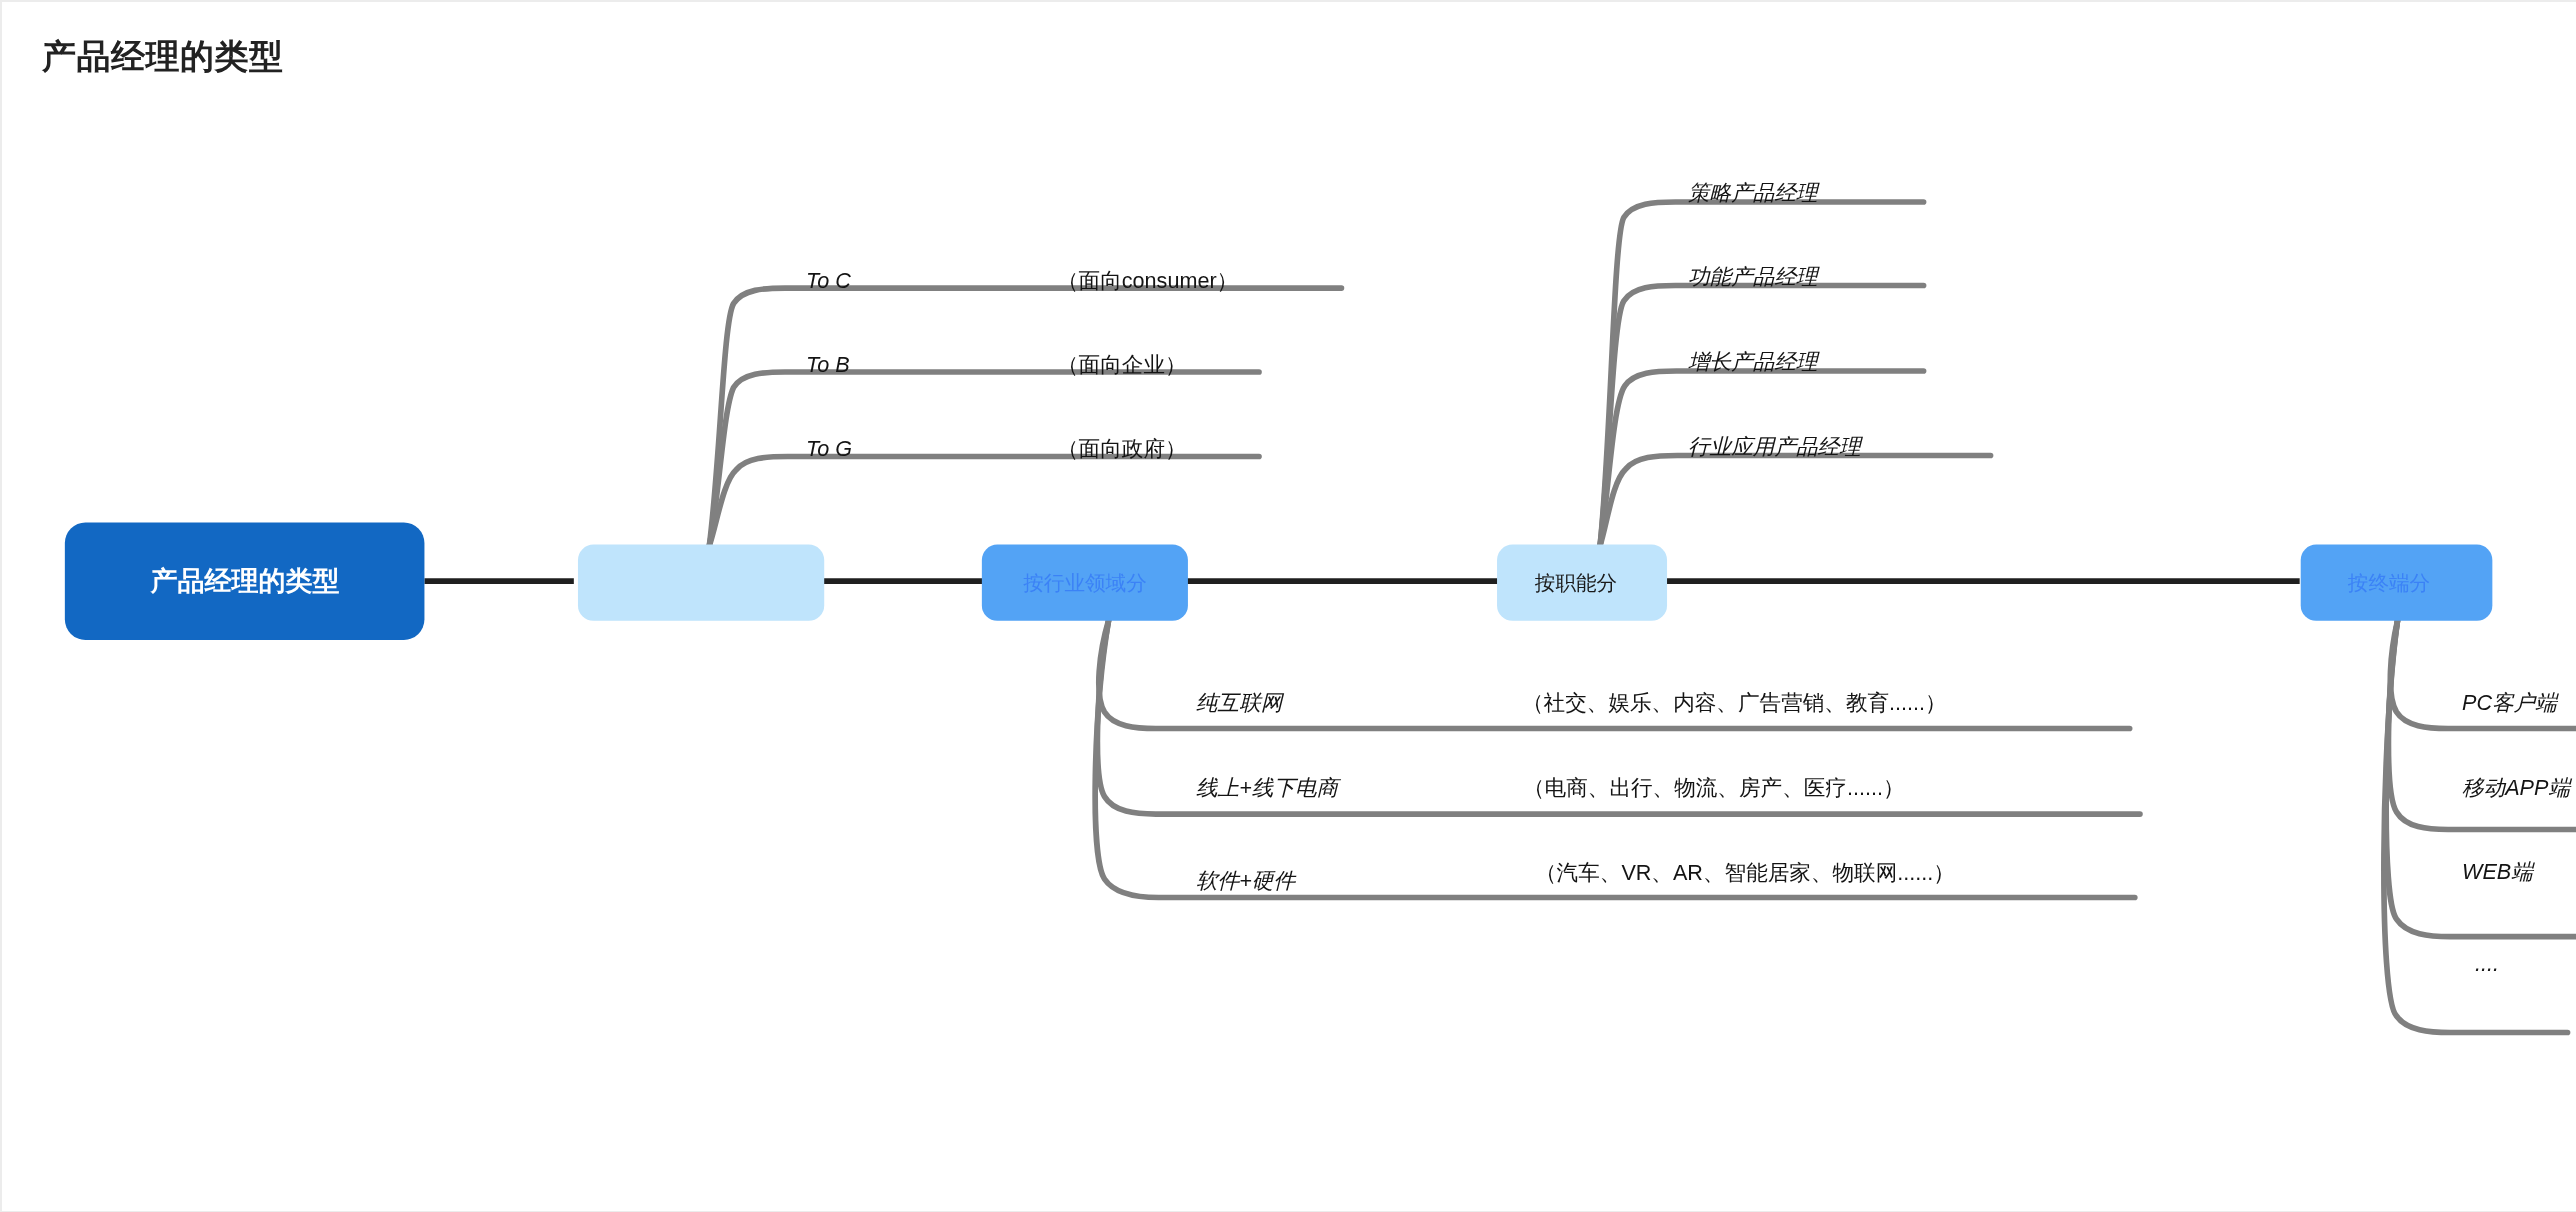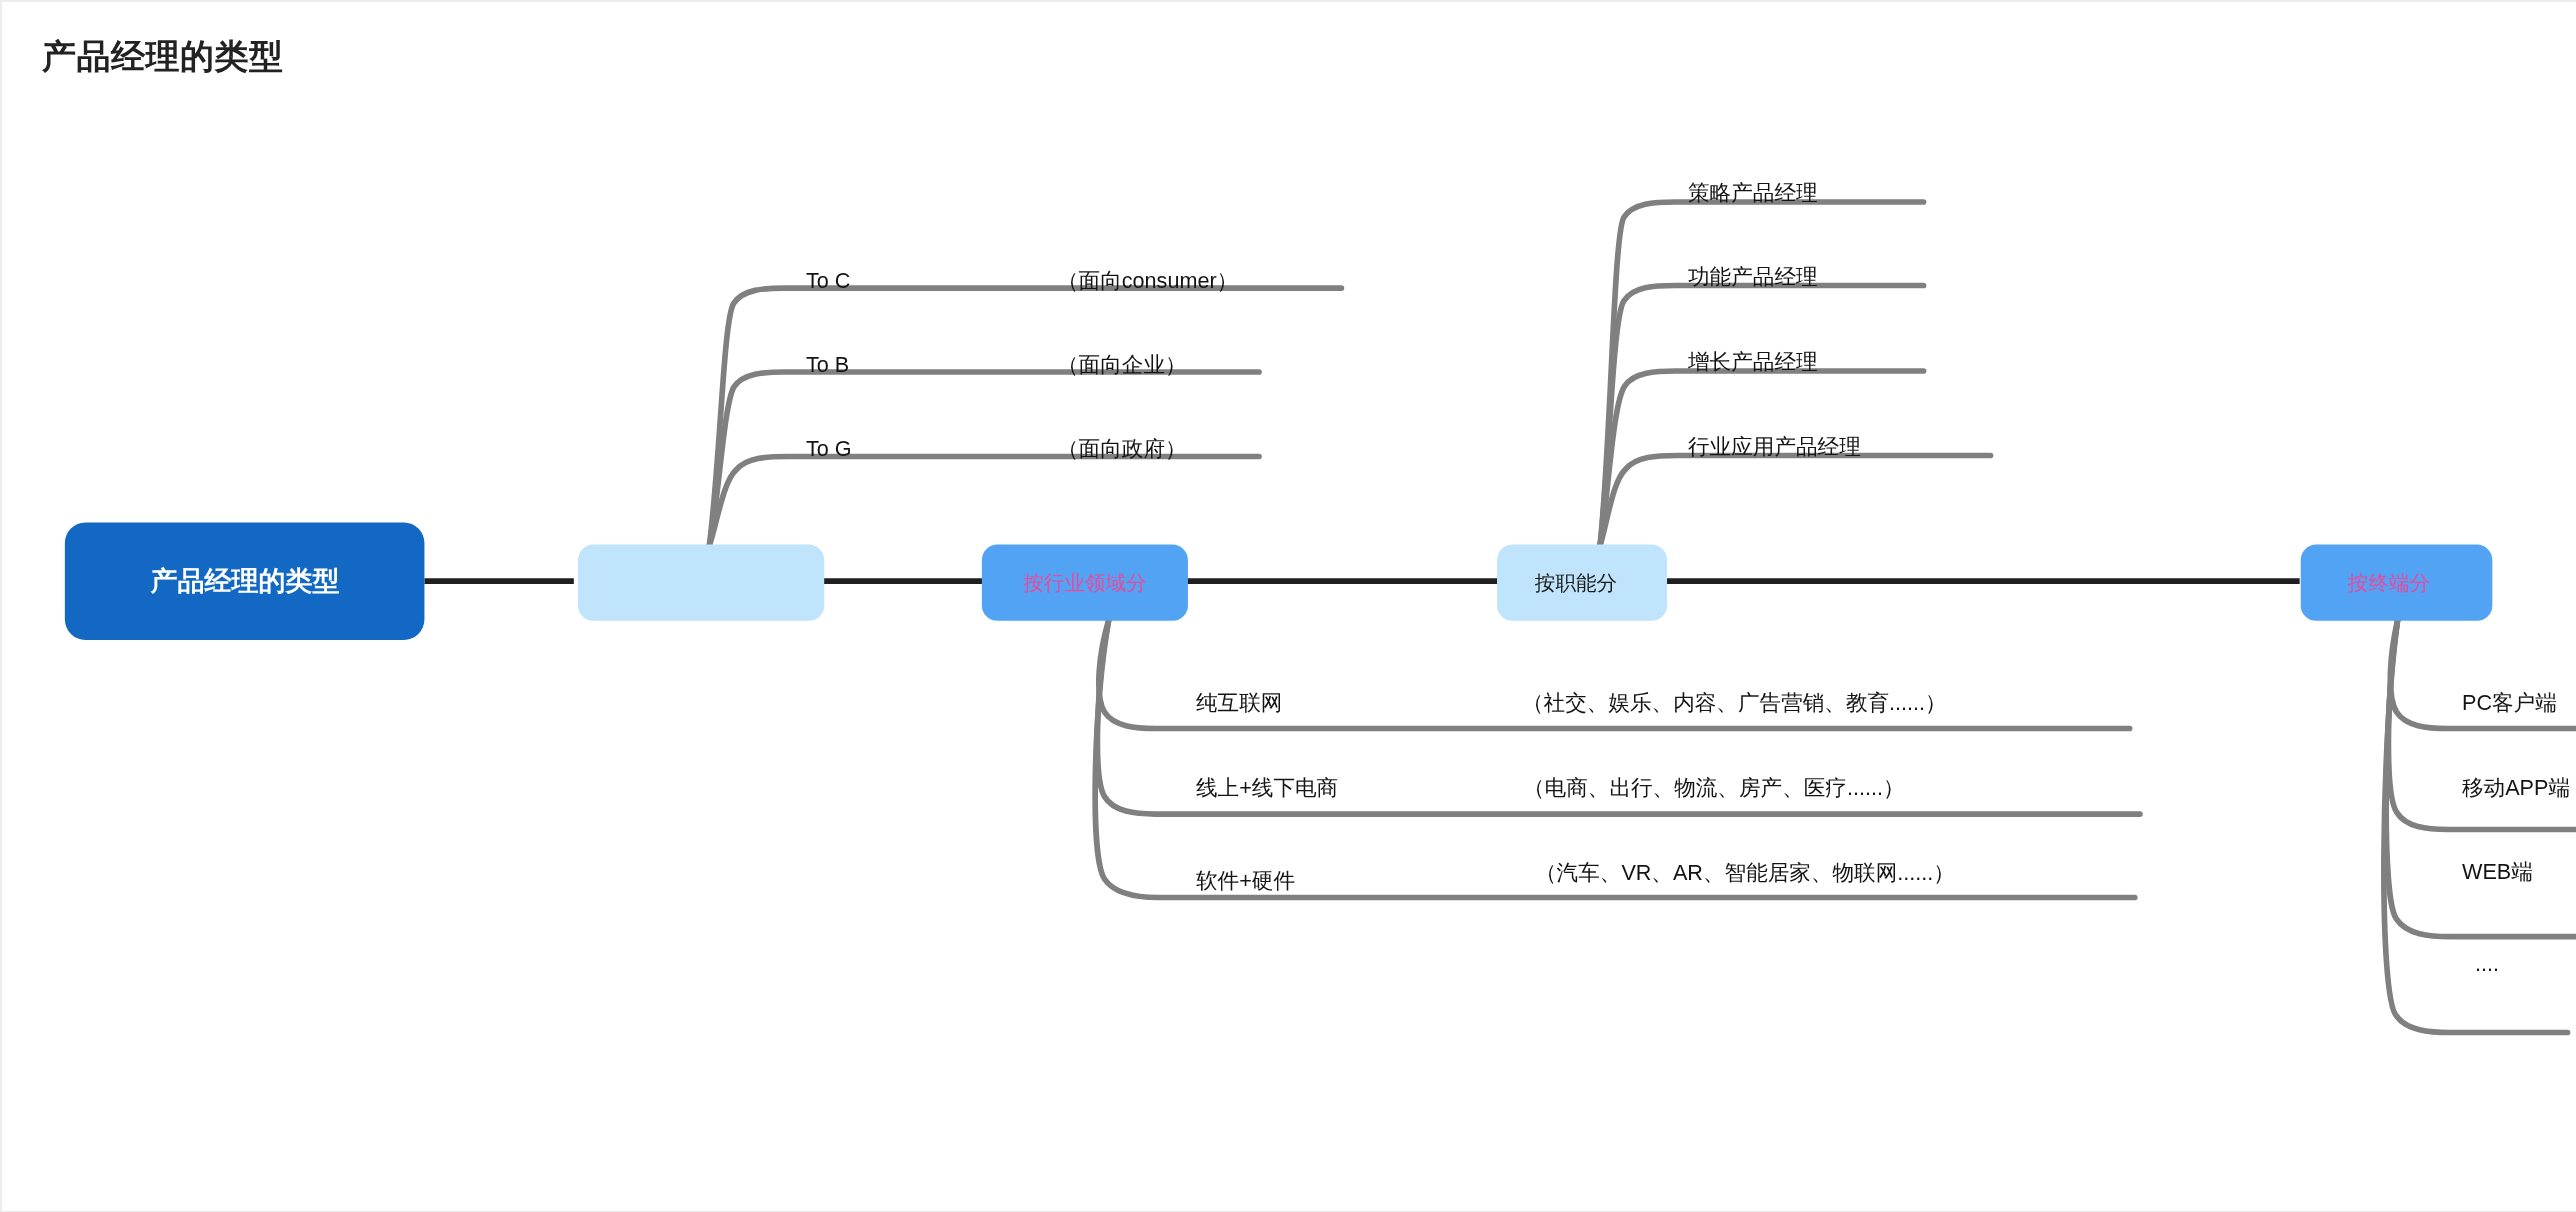--- a/index.html
+++ b/index.html
@@ -69,31 +69,32 @@
     color: #ffffff;
     font-size: 27px;
     font-weight: bold;
   }
   .node-label.dark-text {
     color: #1a1a1a;
     font-size: 20.6px;
     font-weight: normal;
   }
   .node-label.light-text {
-    color: #ec4899;
+    color: #3b82f6;
     font-size: 20.6px;
     font-weight: normal;
   }
   .leaf {
     position: absolute;
     white-space: nowrap;
     color: #141414;
     font-size: 21.6px;
     font-weight: normal;
     line-height: 1;
+    font-style: italic;
   }
   .leaf-note {
     position: absolute;
     white-space: nowrap;
     color: #141414;
     font-size: 21.6px;
     font-weight: normal;
     line-height: 1;
   }
 </style>

